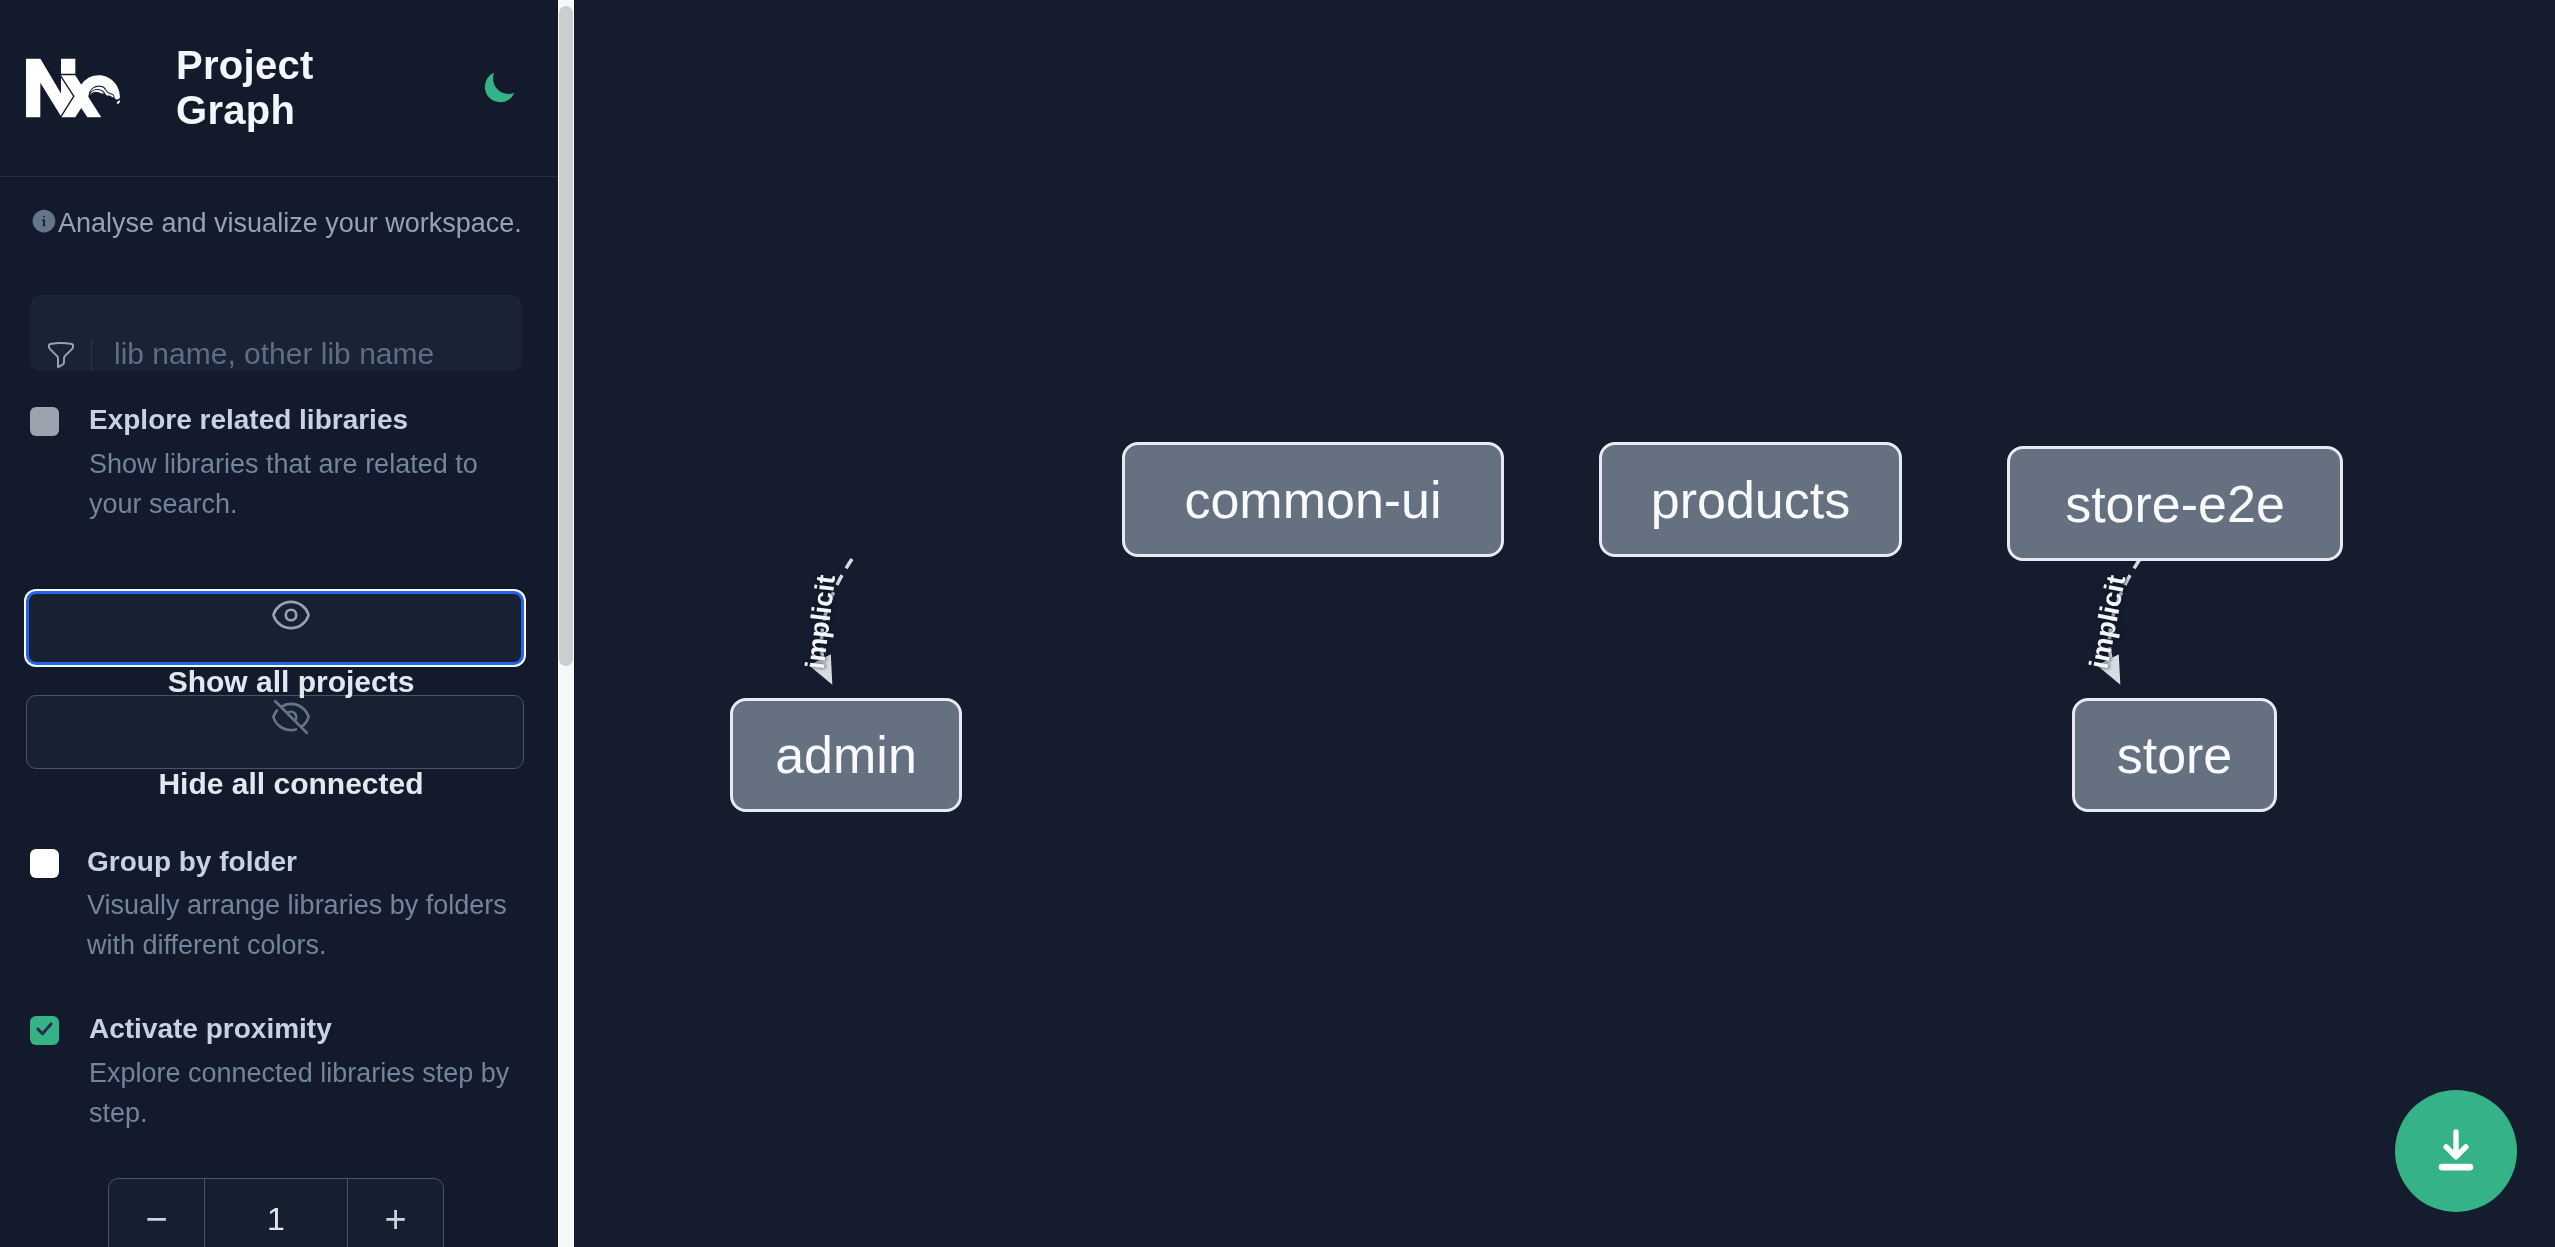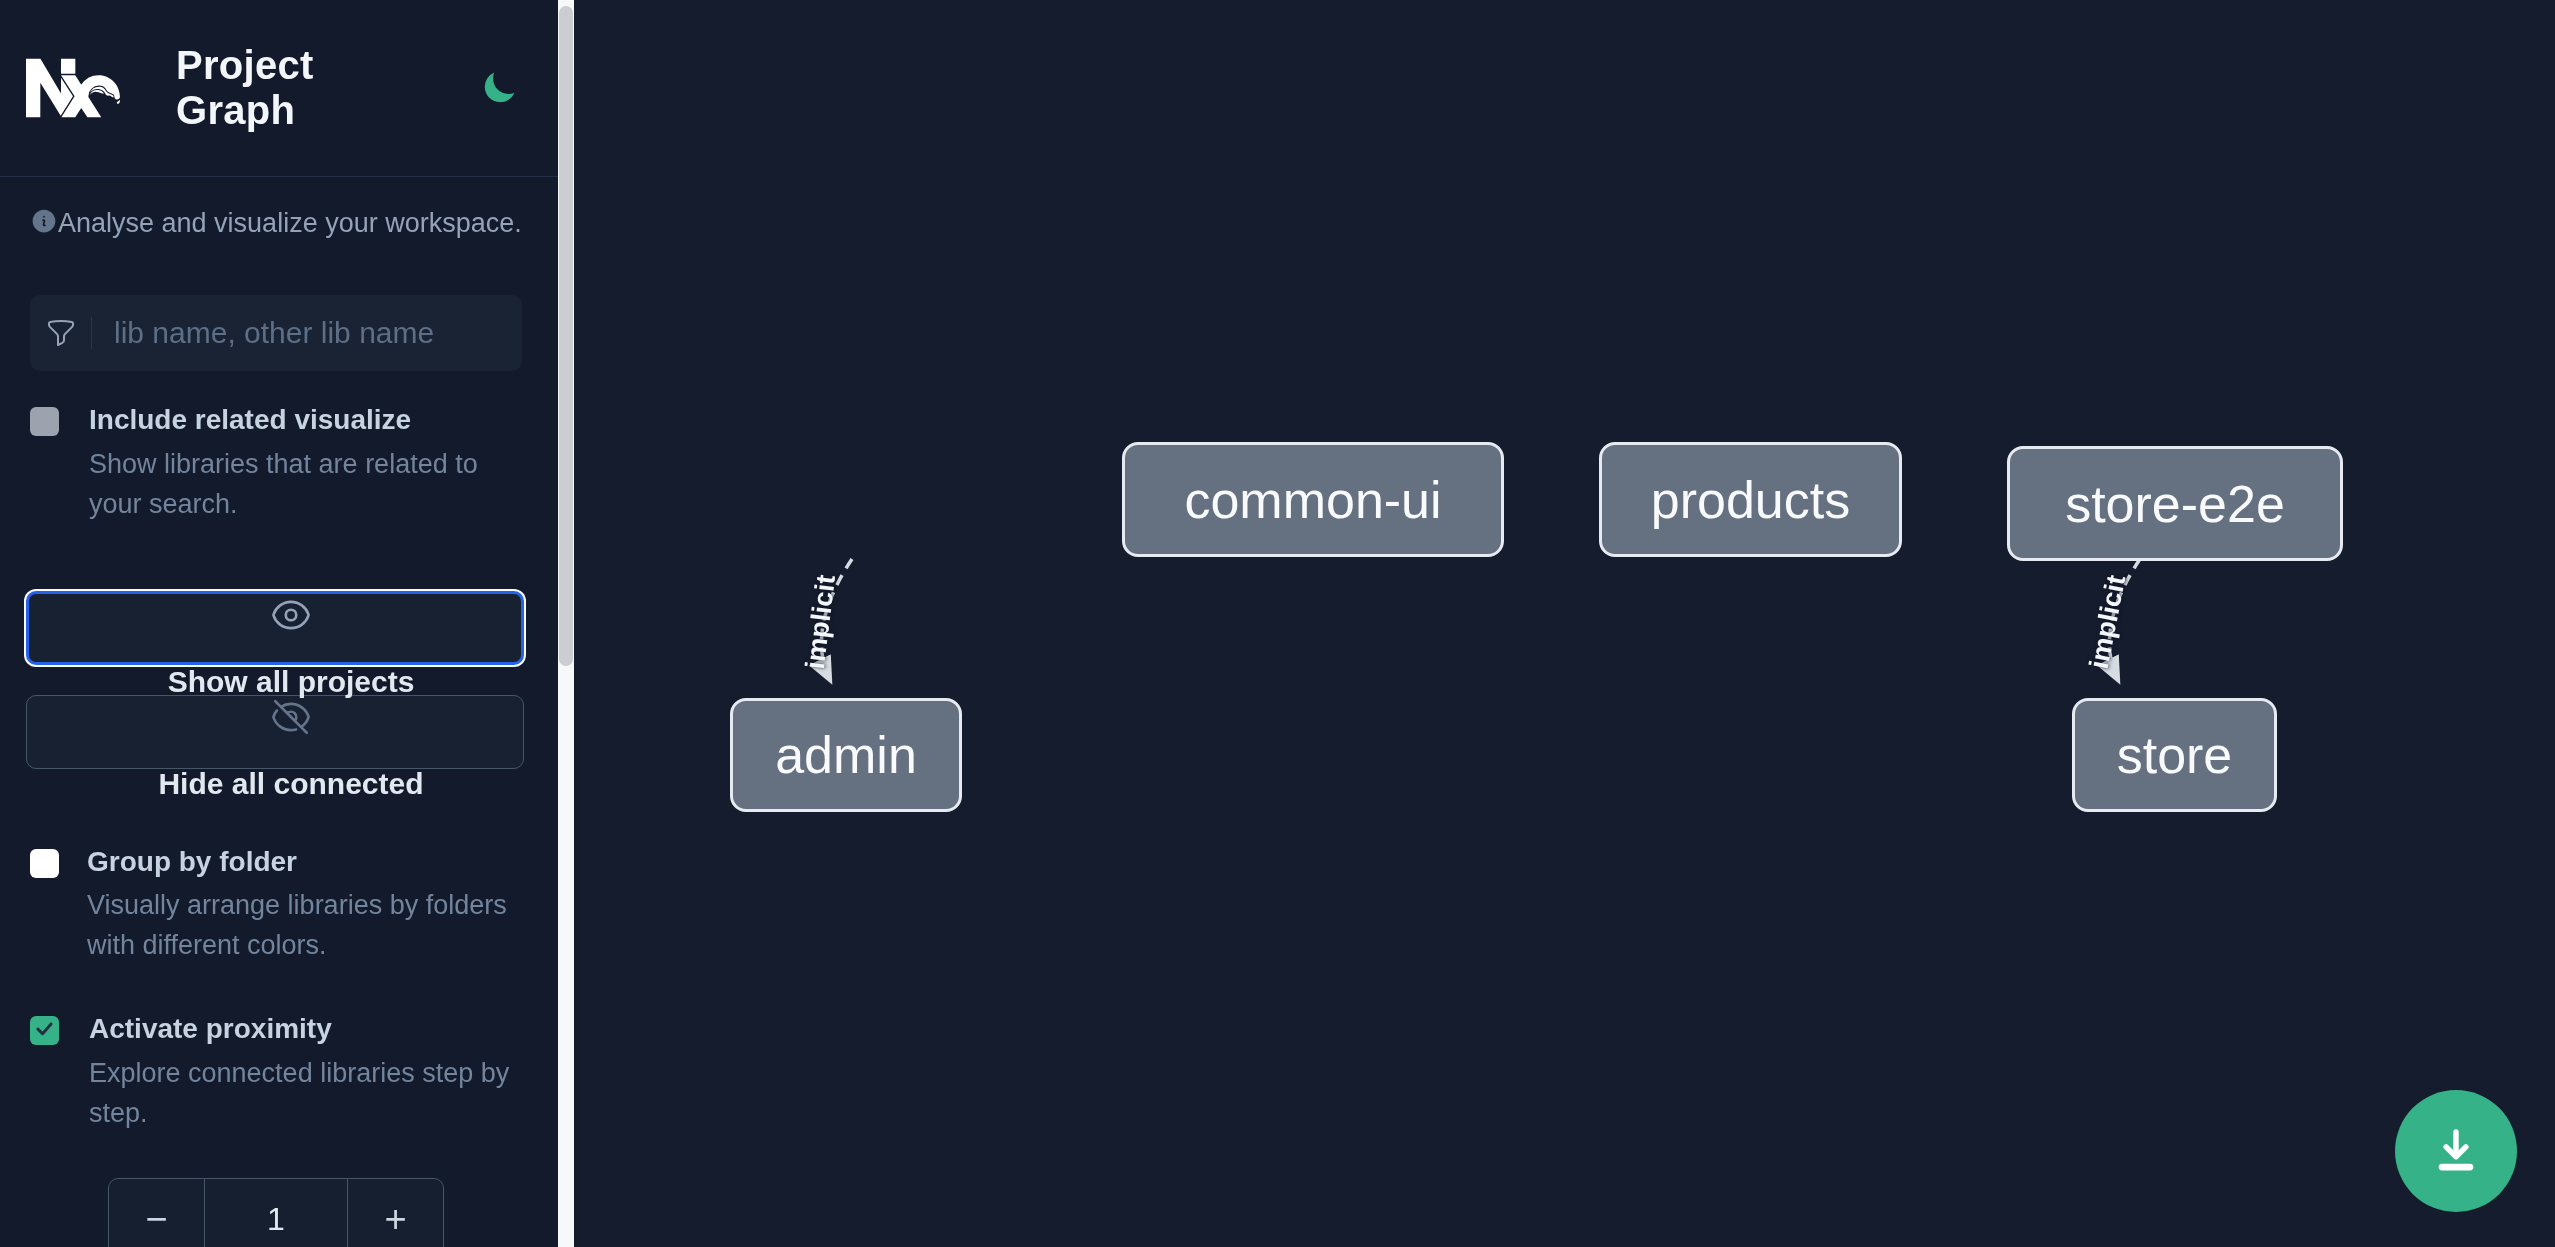--- a/index.html
+++ b/index.html
@@ -13,21 +13,21 @@
              padding:0 40px 0 26px;}
   .logo svg{width:94px;height:94px;display:block;}
   .app-title{margin:0 0 0 56px;font-size:40px;font-weight:600;color:#f3f6fa;letter-spacing:.3px;}
   .theme-btn{margin-left:46px;background:none;border:none;padding:0;cursor:pointer;line-height:0;}
   .theme-btn svg{width:38px;height:38px;}
 
   .intro{display:flex;align-items:center;gap:0;margin:30px 30px 0 30px;}
   .intro svg{width:28px;height:28px;flex-shrink:0;}
   .intro p{margin:0;font-size:27px;color:#94a3b8;}
 
-  .search{display:flex;align-items:center;margin:56px 0 0 30px;width:492px;height:76px;
+  .search{display:flex;align-items:flex-end;margin:56px 0 0 30px;width:492px;height:76px;
           background:#1a2333;border-radius:10px;overflow:hidden;}
   .search .funnel{width:66px;display:flex;align-items:center;justify-content:center;
           border-right:1px solid #2a3650;}
   .search .funnel svg{width:32px;height:32px;}
   .search input{flex:1;background:transparent;border:none;outline:none;
           font-family:"Liberation Sans",sans-serif;font-size:30px;color:#cbd5e1;padding:0 22px;}
   .search input::placeholder{color:#5d6e87;}
 
   .opt{display:flex;gap:30px;margin-left:30px;width:480px;cursor:default;}
   .cb{width:29px;height:29px;border-radius:6px;flex-shrink:0;margin-top:4px;
@@ -114,21 +114,21 @@
         <svg viewBox="0 0 24 24" fill="none" stroke="#94a3b8" stroke-width="1.5" stroke-linecap="round" stroke-linejoin="round">
             <path d="M12 3c2.755 0 5.455.232 8.083.678.533.09.917.556.917 1.096v1.044a2.25 2.25 0 0 1-.659 1.591l-5.432 5.432a2.25 2.25 0 0 0-.659 1.591v2.927a2.25 2.25 0 0 1-1.244 2.013L9.75 21v-6.568a2.25 2.25 0 0 0-.659-1.591L3.659 7.409A2.25 2.25 0 0 1 3 5.818V4.774c0-.54.384-1.006.917-1.096A48.32 48.32 0 0 1 12 3z"></path>
           </svg>
       </span>
       <input type="text" placeholder="lib name, other lib name" style="">
     </div>
 
     <label class="opt opt1">
       <span class="cb cb-gray"></span>
       <span>
-        <div class="opt-label">Include related visualize</div>
+        <div class="opt-label">Explore related libraries</div>
         <div class="opt-desc">Show libraries that are related to your search.</div>
       </span>
     </label>
 
     <button class="btn btn-focus">
       <span>
         <svg viewBox="0 0 24 24" width="42" height="42" fill="none" stroke="#94a3b8" stroke-width="1.5" stroke-linecap="round" stroke-linejoin="round">
             <path d="M2.036 12.322a1.012 1.012 0 0 1 0-.639C3.423 7.51 7.36 4.5 12 4.5c4.638 0 8.573 3.007 9.963 7.178.07.207.07.431 0 .639C20.577 16.49 16.64 19.5 12 19.5c-4.638 0-8.573-3.007-9.964-7.178z"></path>
             <path d="M15 12a3 3 0 1 1-6 0 3 3 0 0 1 6 0z"></path>
           </svg>

